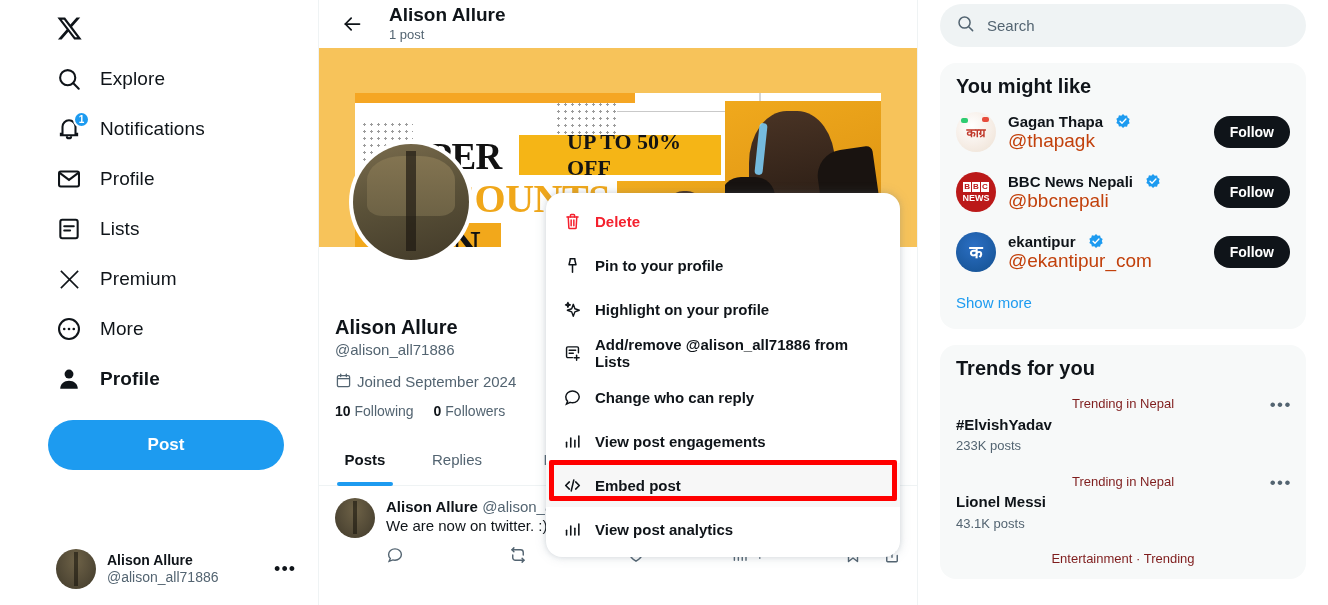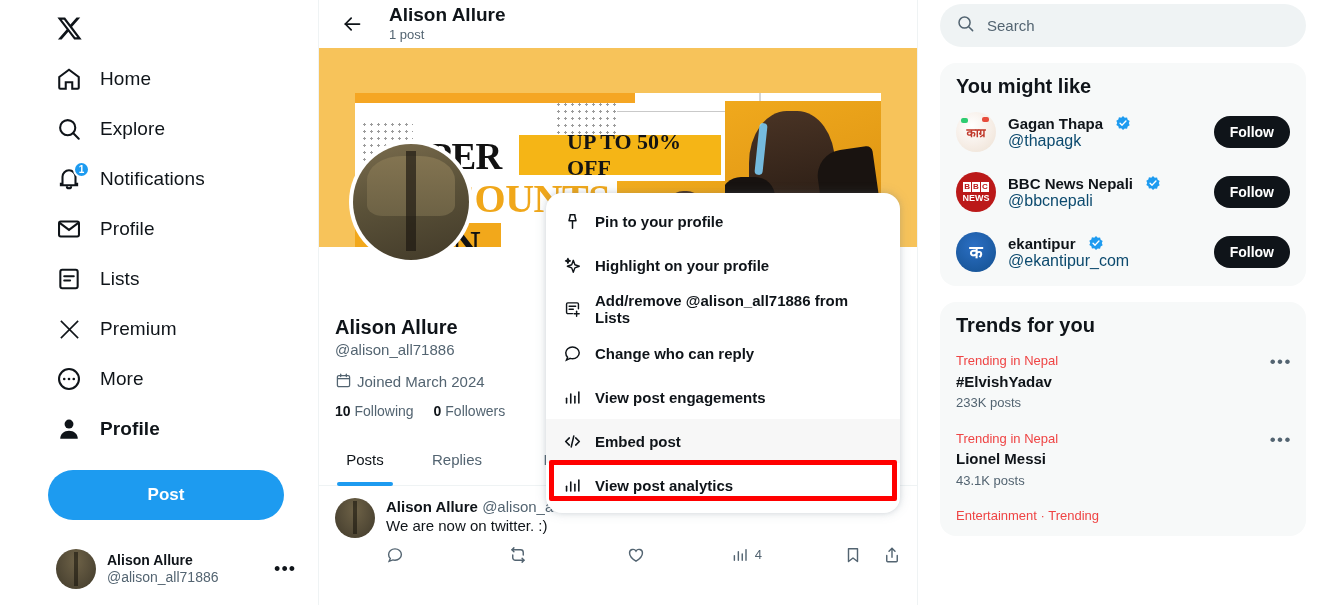--- a/index.html
+++ b/index.html
@@ -187,21 +187,21 @@
   .pb-counts { display:flex; gap:20px; margin-top:11px; font-size:14px; color:#536471;}
   .pb-counts b { color:#0f1419; }
   .pb-counts span { cursor:pointer; }
 
   
   .tabs { display:flex; margin-top:14px; border-bottom:1px solid #eff3f4; height:53px;}
   .tab {
     flex:0 0 auto; min-width:92px; display:flex; align-items:center; justify-content:center;
     font-size:15px; color:#536471; position:relative; cursor:pointer; height:53px;
   }
-  .tab.active { color:#0f1419; font-weight:normal; }
+  .tab.active { color:#0f1419; font-weight:bold; }
   .tab.active::after {
     content:""; position:absolute; bottom:0; left:50%; transform:translateX(-50%);
     width:56px; height:4px; background:#1d9bf0; border-radius:999px;
   }
 
   
   .tweet { display:flex; gap:11px; padding:12px 16px 0 16px; }
   .tw-avatar {
     width:40px; height:40px; border-radius:999px; flex:0 0 40px;
     background: radial-gradient(ellipse at 50% 30%, #6e6247 0%, #554c38 55%, #3f3929 100%);
@@ -264,54 +264,46 @@
   .av-gagan .conf2 { position:absolute; right:7px; top:5px; width:7px; height:5px; background:#e74c3c; border-radius:2px;}
   .av-bbc { background:#bb1919; display:flex; align-items:center; justify-content:center; flex-direction:column;}
   .av-bbc .b1 { display:flex; gap:1px; }
   .av-bbc .b1 i { background:#fff; color:#bb1919; font-style:normal; font-size:8px; font-weight:bold; padding:0 1px; line-height:10px;}
   .av-bbc .b2 { color:#fff; font-size:9px; font-weight:bold; line-height:10px; margin-top:1px;}
   .av-ek { background: radial-gradient(circle at 45% 35%, #2b6fc4 0%, #14508f 100%); display:flex;align-items:center;justify-content:center;}
   .av-ek .g { color:#fff; font-size:17px; font-weight:bold; line-height:1; font-family:"Liberation Sans", sans-serif;}
   .sugg-names { flex:1; min-width:0;}
   .sn-row { display:flex; align-items:center; gap:12px;}
   .sn-name { font-size:15px; font-weight:bold; color:#0f1419; white-space:nowrap;}
-  .sn-handle { font-size:16px; color:#0c4a6e; white-space:nowrap;}
+  .sn-handle { font-size:19px; color:#c2410c; white-space:nowrap;}
   .verified { width:16px; height:16px; flex:0 0 16px;}
   .follow-btn {
     background:#0f1419; color:#fff; border:none; border-radius:999px;
     height:32px; padding: 0 16px; font-size:14px; font-weight:bold; cursor:pointer;
     font-family:"Liberation Sans", sans-serif;
   }
   .show-more { color:#1d9bf0; font-size:15px; padding: 12px 16px 14px 16px; cursor:pointer;}
   .trend { padding: 10px 16px 6px 16px; position:relative; cursor:pointer;}
-  .tr-cat { font-size:13px; color:#ef4444; line-height:1.5;}
+  .tr-cat { font-size:13px; color:#7f1d1d; line-height:1.5;text-align:center;}
   .tr-name { font-size:15px; font-weight:bold; color:#0f1419; line-height:1.5;}
   .tr-count { font-size:13px; color:#536471; line-height:1.5;}
   .tr-dots { position:absolute; right:14px; top:12px; color:#536471; font-size:17px; letter-spacing:1.5px; line-height:1; cursor:pointer;}
 </style>
 </head>
 <body>
 
 <div class="app">
 
   <nav class="left-nav">
     <div class="x-logo">
       <svg width="27" height="27" viewBox="0 0 24 24" fill="#0f1419">
           <path d="M18.244 2.25h3.308l-7.227 8.26 8.502 11.24H16.17l-5.214-6.817L4.99 21.75H1.68l7.73-8.835L1.254 2.25H8.08l4.713 6.231zm-1.161 17.52h1.833L7.084 4.126H5.117z"></path>
         </svg>
     </div>
 
-    <div class="nav-item">
-      <span class="nav-icon">
-        <svg width="26" height="26" viewBox="0 0 24 24" fill="none" stroke="#0f1419" stroke-width="1.9">
-            <path d="M3 10.2 12 3.4l9 6.8V20a1 1 0 0 1-1 1h-5v-6H9v6H4a1 1 0 0 1-1-1z"></path>
-          </svg>
-      </span>
-      <span class="nav-label">Home</span>
-    </div>
 
     <div class="nav-item">
       <span class="nav-icon">
         <svg width="26" height="26" viewBox="0 0 24 24" fill="none" stroke="#0f1419" stroke-width="1.9">
             <circle cx="10.8" cy="10.8" r="7"></circle>
             <line x1="16" y1="16" x2="21" y2="21" stroke-linecap="round"></line>
           </svg>
       </span>
       <span class="nav-label">Explore</span>
     </div>
@@ -447,21 +439,21 @@
       <div class="pb-handle">@alison_all71886</div>
       <div class="pb-joined">
         <span>
           <svg width="17" height="17" viewBox="0 0 24 24" fill="none" stroke="#536471" stroke-width="1.8">
               <rect x="3.4" y="5" width="17.2" height="15.6" rx="2"></rect>
               <line x1="3.4" y1="9.4" x2="20.6" y2="9.4"></line>
               <line x1="8" y1="3" x2="8" y2="6.4" stroke-linecap="round"></line>
               <line x1="16" y1="3" x2="16" y2="6.4" stroke-linecap="round"></line>
             </svg>
         </span>
-        <span>Joined March 2024</span>
+        <span>Joined September 2024</span>
       </div>
       <div class="pb-counts">
         <span><b>10</b> <span>Following</span></span>
         <span><b>0</b> <span>Followers</span></span>
       </div>
     </div>
 
     <div class="tabs">
       <div class="tab active">Posts</div>
       <div class="tab">Replies</div>
@@ -599,20 +591,21 @@
                   <path fill="#1d9bf0" d="M12 1.6 14.6 4l3.5-.3.9 3.4 3 1.8-1.3 3.2 1.3 3.2-3 1.8-.9 3.4-3.5-.3L12 22.4 9.4 20l-3.5.3-.9-3.4-3-1.8 1.3-3.2L2 8.7l3-1.8.9-3.4L9.4 4z"></path>
                   <polyline points="7.6,12.2 10.6,15.2 16.4,8.9" fill="none" stroke="#fff" stroke-width="2.1" stroke-linecap="round" stroke-linejoin="round"></polyline>
                 </svg>
             </span>
           </div>
           <div class="sn-handle">@ekantipur_com</div>
         </div>
         <button class="follow-btn">Follow</button>
       </div>
 
+      <div class="show-more">Show more</div>
     </section>
 
     <section class="card">
       <div class="card-title">Trends for you</div>
 
       <div class="trend">
         <div class="tr-cat">Trending in Nepal</div>
         <div class="tr-name">#ElvishYadav</div>
         <div class="tr-count">233K posts</div>
         <div class="tr-dots">•••</div>
@@ -626,20 +619,32 @@
       </div>
 
       <div class="trend">
         <div class="tr-cat">Entertainment · Trending</div>
       </div>
     </section>
   </aside>
 
   <div class="menu">
 
+    <div class="menu-item danger">
+      <span class="menu-icon">
+        <svg width="19" height="19" viewBox="0 0 24 24" fill="none" stroke="#f4212e" stroke-width="1.9" stroke-linecap="round" stroke-linejoin="round">
+            <path d="M5 6.4h14"></path>
+            <path d="M6.6 6.4 7.4 20a1 1 0 0 0 1 .9h7.2a1 1 0 0 0 1-.9l.8-13.6"></path>
+            <path d="M9.4 6.4V4.2a1 1 0 0 1 1-1h3.2a1 1 0 0 1 1 1v2.2"></path>
+            <line x1="10.3" y1="10" x2="10.3" y2="17.5"></line>
+            <line x1="13.7" y1="10" x2="13.7" y2="17.5"></line>
+          </svg>
+      </span>
+      <span>Delete</span>
+    </div>
 
     <div class="menu-item">
       <span class="menu-icon">
         <svg width="19" height="19" viewBox="0 0 24 24" fill="none" stroke="#0f1419" stroke-width="1.9" stroke-linecap="round" stroke-linejoin="round">
             <path d="M9 3.4h6v2l1.4 5.6H7.6L9 5.4z"></path>
             <line x1="12" y1="11" x2="12" y2="20.6"></line>
           </svg>
       </span>
       <span>Pin to your profile</span>
     </div>

